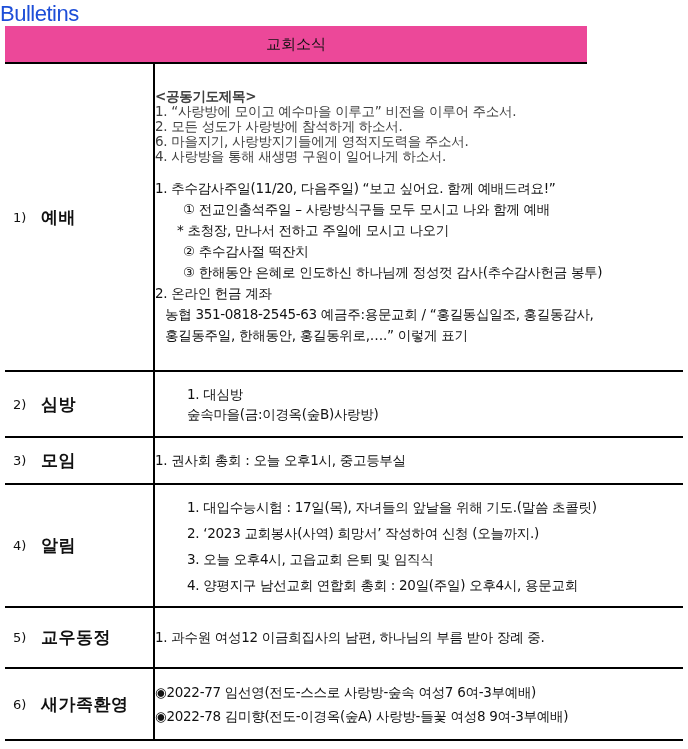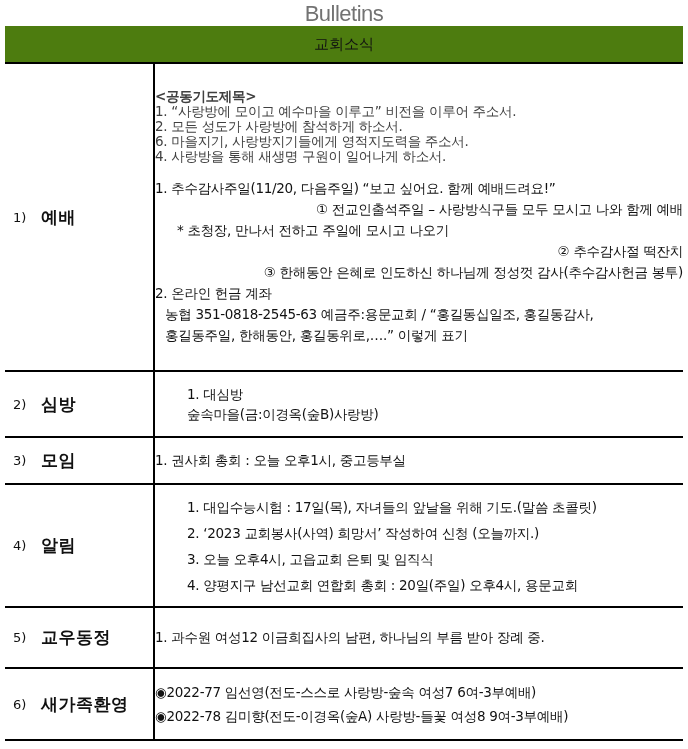--- a/index.html
+++ b/index.html
@@ -3,44 +3,44 @@
 <meta charset="utf-8">
 <style>
   html, body { margin: 0; padding: 0; background: #ffffff; }
   body {
     width: 688px; height: 749px; position: relative; overflow: hidden;
     font-family: "DejaVu Sans", "Liberation Sans", sans-serif;
     color: #111111;
   }
   .page-title {
     position: absolute; left: 0; top: 0; width: 688px; height: 34px;
-    text-align: center; font-size: 22px; line-height: 28px; color: #737373;
+    font-size: 22px; line-height: 28px; color: #1d4ed8;
     font-family: "Liberation Sans", "DejaVu Sans", sans-serif; letter-spacing: -0.5px;
   }
   .section-header {
-    position: absolute; left: 5px; top: 26px; width: 678px; height: 36px;
-    background: #4d7c0f; border-bottom: 2px solid #000;
+    position: absolute; left: 5px; top: 26px; width: 582px; height: 36px;
+    background: #ec4899; border-bottom: 2px solid #000;
     text-align: center; font-size: 15px; line-height: 36px; color: #111;
   }
   table.bulletin {
     position: absolute; left: 5px; top: 64px; width: 678px;
     border-collapse: collapse; table-layout: fixed;
   }
   table.bulletin td { padding: 0; vertical-align: middle; }
   table.bulletin tr { border-bottom: 2px solid #000; }
   td.cat { width: 148px; border-right: 2px solid #000; }
   td.body { padding-left: 9px; }
   .cat-inner { display: flex; align-items: center; padding-left: 8px; }
   .cat-num { font-size: 13px; width: 28px; }
   .cat-label { font-size: 17px; font-weight: bold; letter-spacing: 0.5px; }
   .ln { font-size: 13.5px; line-height: 17px; white-space: nowrap; letter-spacing: -0.3px; }
   .blue { color: #404040; }
   .prayer-title { font-weight: bold; }
   .gap { height: 14px; }
-  .ind1 { padding-left: 0; text-align: right; }
+  .ind1 { padding-left: 28px; }
   .ind2 { padding-left: 22px; }
   .ind3 { padding-left: 10px; }
   .row-worship td { height: 306px; }
   .row-worship .ln { line-height: 21px; }
   .row-worship .blue .ln { line-height: 15px; }
   .row-visit td { height: 64px; }
   .row-visit .ln { line-height: 20px; padding-left: 32px; }
   .row-meeting td { height: 45px; }
   .row-notice td { height: 121px; }
   .row-notice .ln { line-height: 26px; padding-left: 32px; }

